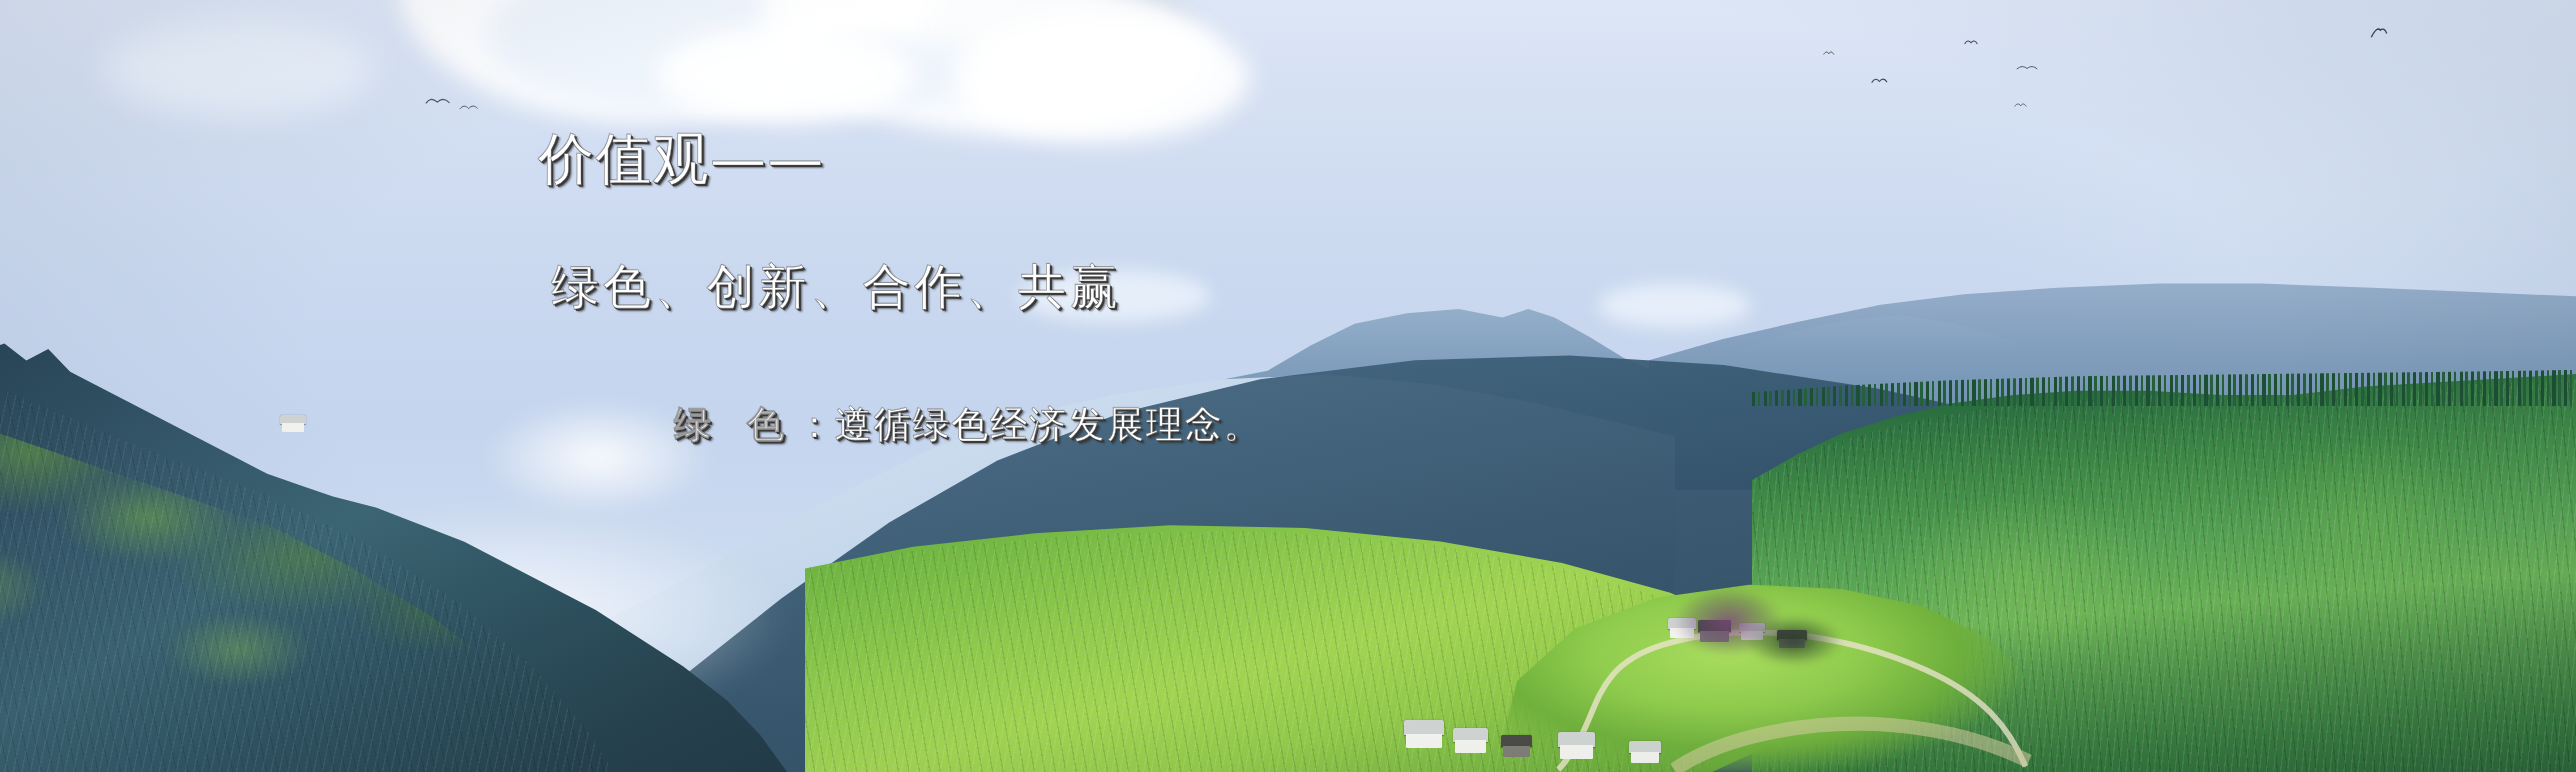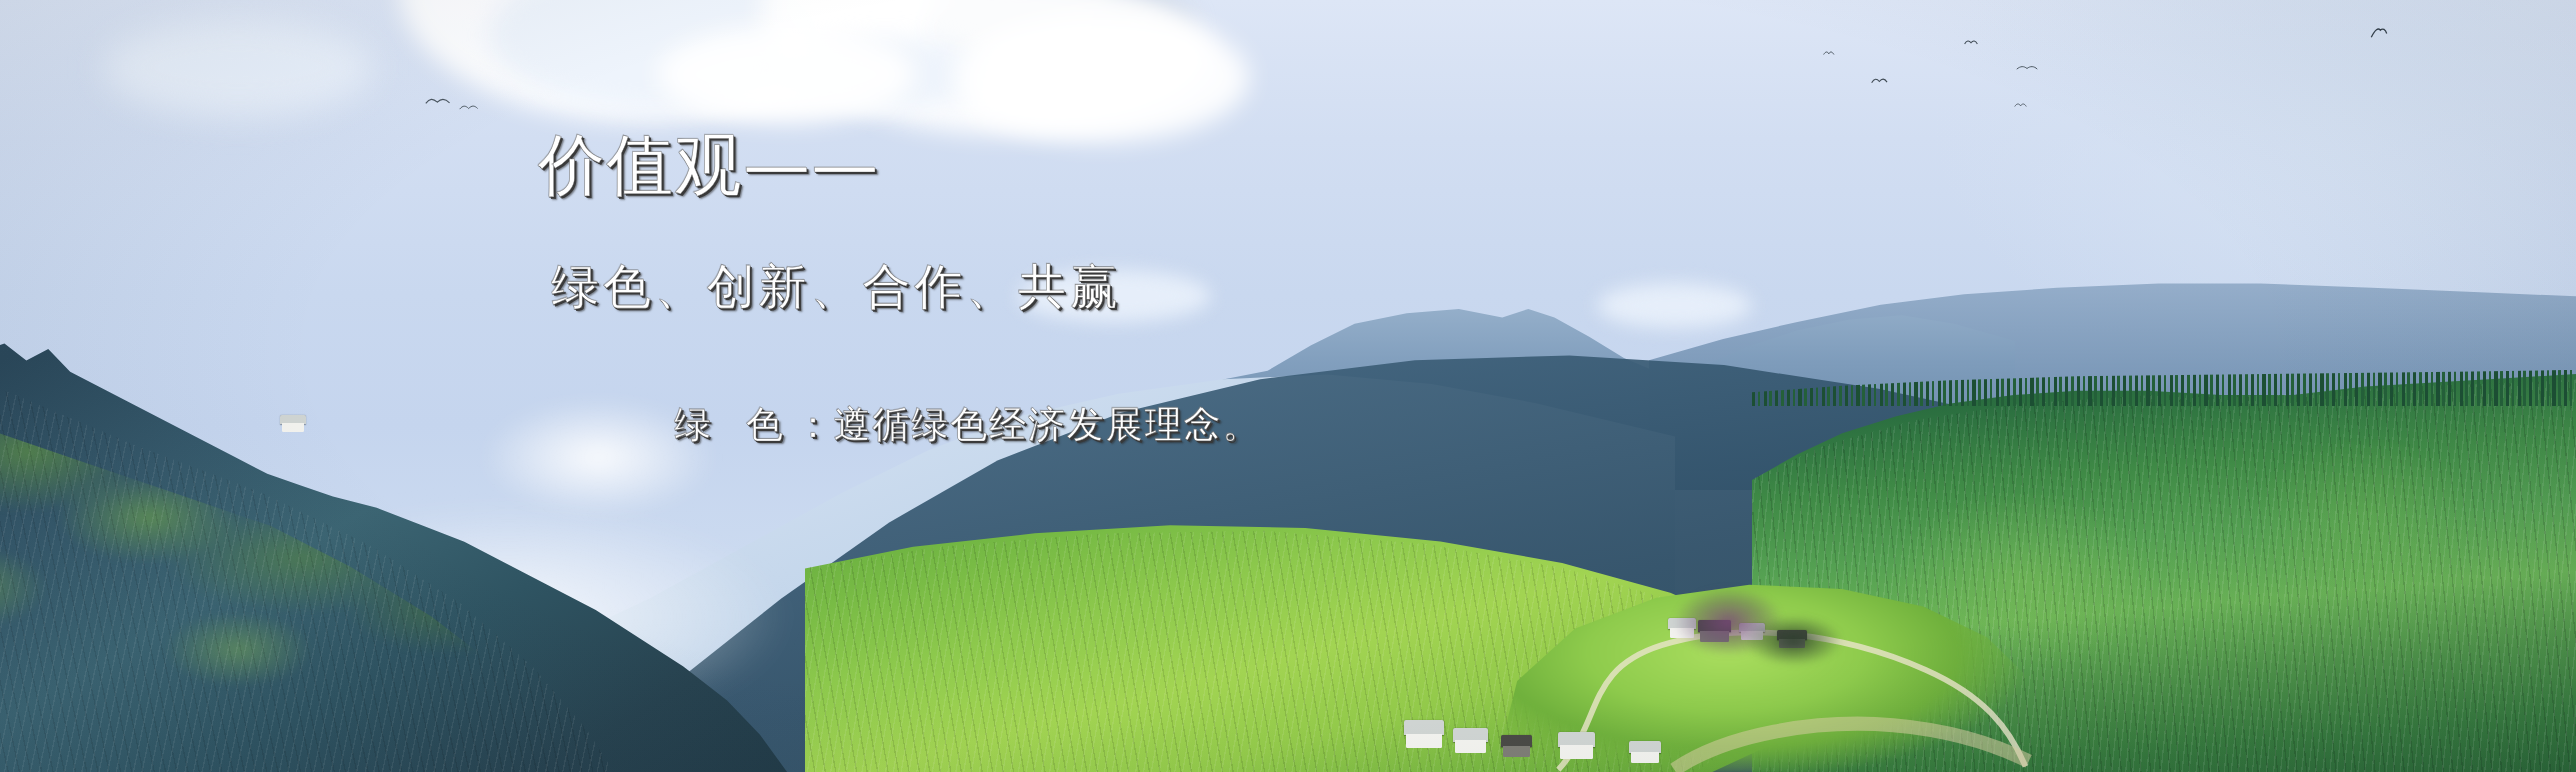--- a/index.html
+++ b/index.html
@@ -238,21 +238,21 @@
        1.9px  1.9px 0 rgba(55,55,55,.95),
        3.2px  3.2px 1.9px rgba(40,40,40,.55),
        0.6px  0.6px 0 rgba(90,90,90,.9),
       -0.6px -0.6px 0 rgba(120,120,120,.35);
     -webkit-text-stroke:0.6px rgba(70,70,70,.55);
   }
 
   #title {
     position:absolute;
     left:538px; top:126px;
-    font-size:67px;
+    font-size:56px;
     letter-spacing:1.3px;
     line-height:1.18;
   }
 
   #subtitle {
     position:absolute;
     left:551px; top:258px;
     font-size:48px;
     letter-spacing:3.9px;
     line-height:1.2;
@@ -262,21 +262,21 @@
     position:absolute;
     left:674px; top:385px;
   }
   .body-line {
     font-size:37px;
     letter-spacing:1.9px;
     line-height:79px;
     height:79px;
     white-space:nowrap;
   }
-  .body-line .tag { letter-spacing:11.6px; }
+  .body-line .tag { letter-spacing:11.6px;font-weight:bold; }
 
   
   .vignette {
     position:absolute; inset:0; pointer-events:none;
     background:radial-gradient(ellipse 1674px 644px at 50% 45%, rgba(0,0,0,0) 58%, rgba(30,50,70,.10) 100%);
   }
 </style>
 </head>
 <body>
 

